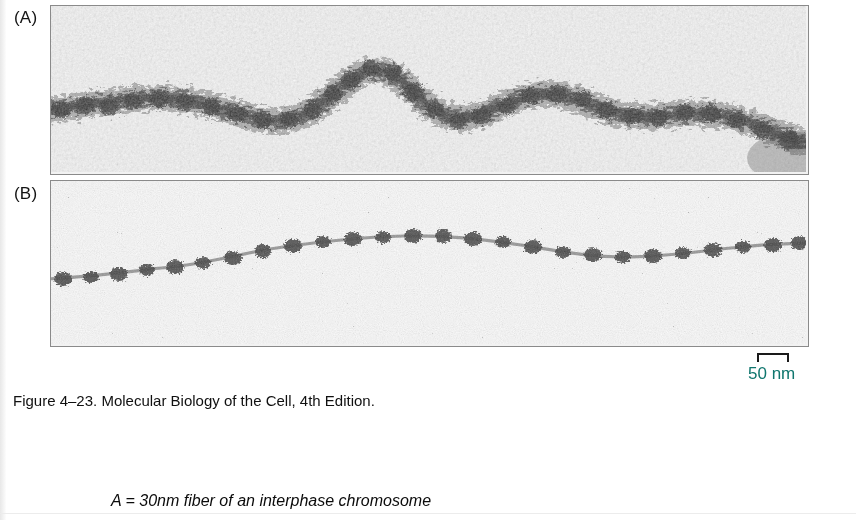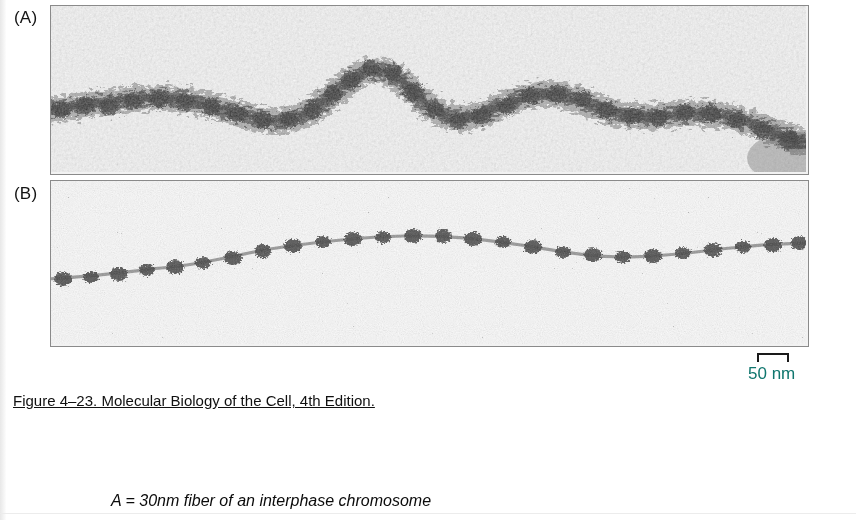--- a/index.html
+++ b/index.html
@@ -51,21 +51,20 @@
   .micrograph svg { display: block; }
 
   #caption {
     position: absolute;
     left: 13px;
     top: 391px;
     font-size: 15px;
     line-height: 19px;
     color: #101010;
     white-space: nowrap;
-    text-decoration: underline;
   }
 
   #legend-block {
     position: absolute;
     left: 111px;
     top: 443px;
     font-size: 16px;
     line-height: 23px;
     color: #0b0b0b;
     white-space: pre;

